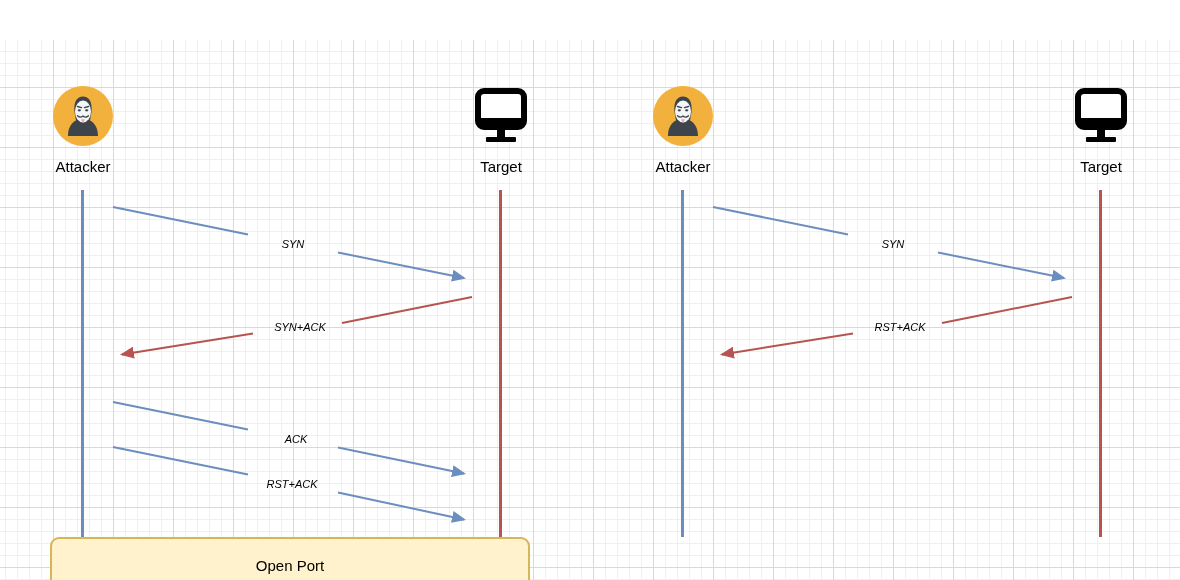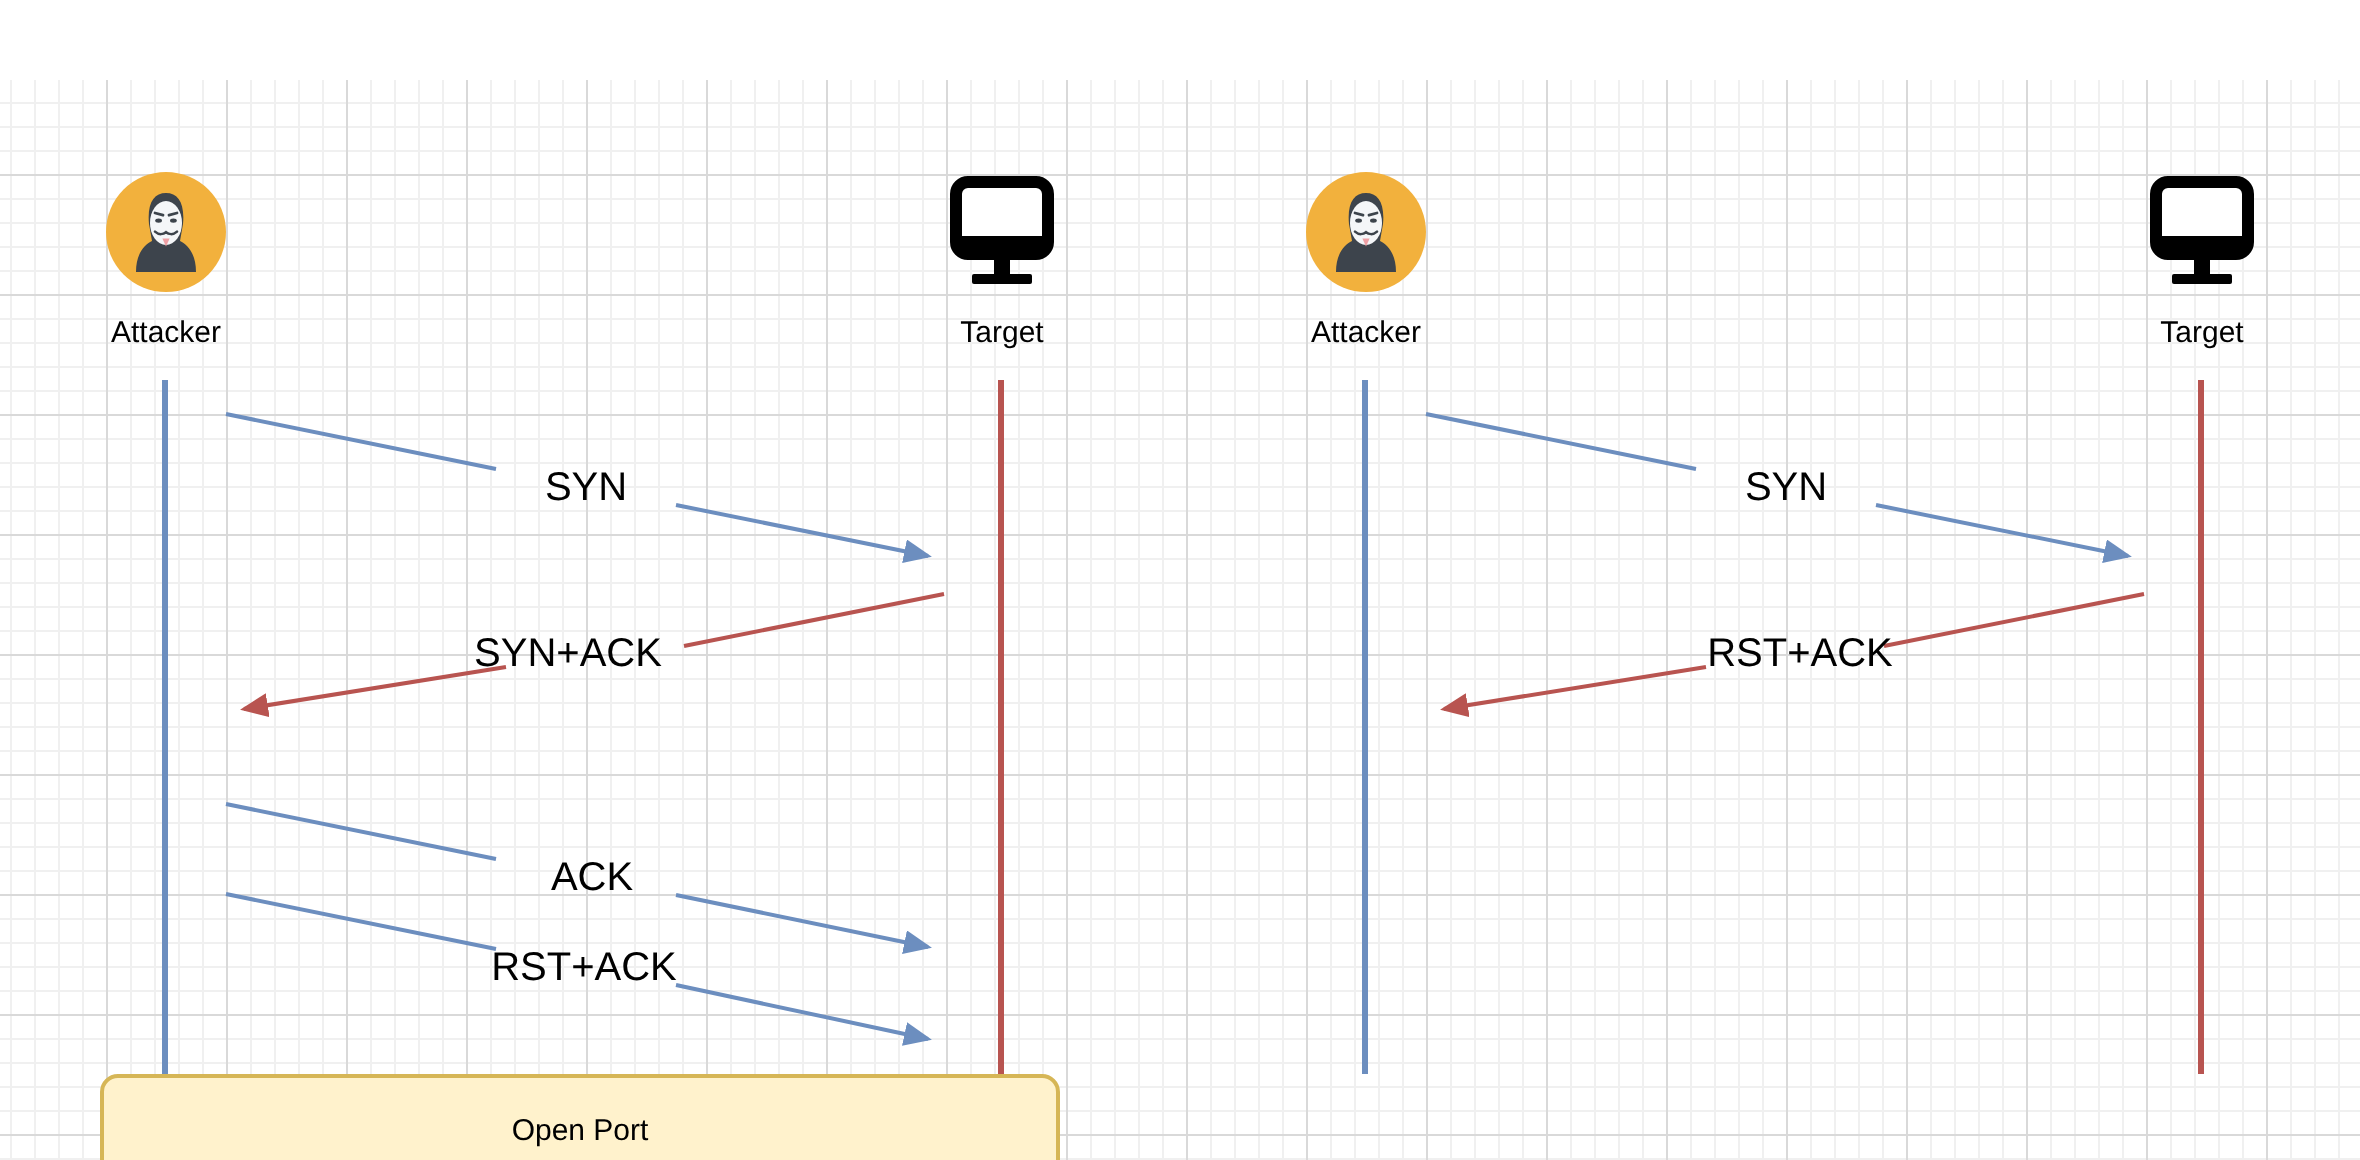--- a/index.html
+++ b/index.html
@@ -20,22 +20,23 @@
   }
   .overlay{position:absolute;left:0;top:0;width:1180px;height:580px;}
   .actor-icon{position:absolute;width:60px;height:60px;}
   .actor-label{
     position:absolute;top:118px;width:140px;height:18px;
     transform:translateX(-50%);
     text-align:center;font-size:15px;line-height:18px;color:#000000;
   }
   .msg-label{
     position:absolute;height:18px;transform:translateX(-50%);
-    text-align:right;font-size:20px;line-height:18px;color:#000000;
+    text-align:right;font-size:11px;line-height:18px;color:#000000;
     white-space:nowrap;
+    font-style:italic;
   }
   .note{
     position:absolute;top:497px;width:480px;height:57px;
     box-sizing:border-box;
     background:#fff2cc;border:2px solid #d6b656;border-radius:9px;
     display:flex;align-items:center;justify-content:center;
   }
   .note-text{font-size:15px;color:#000000;}
 </style>
 </head>
@@ -107,21 +108,21 @@
     <svg width="60" height="60" viewBox="0 0 60 60">
       <rect x="7" y="6" width="46" height="36" rx="6" fill="#ffffff" stroke="#000000" stroke-width="6"></rect>
       <rect x="10" y="33" width="40" height="7" fill="#000000"></rect>
       <rect x="26" y="42" width="8" height="10" fill="#000000"></rect>
       <rect x="15" y="52" width="30" height="5" rx="1" fill="#000000"></rect>
     </svg>
   </div>
   <div class="actor-label" style="left:501px;">Target</div>
 
   <div class="msg-label" style="left:293px;top:195px;">SYN</div>
-  <div class="msg-label" style="left:284px;top:278px;">SYN+ACK</div>
+  <div class="msg-label" style="left:300px;top:278px;">SYN+ACK</div>
   <div class="msg-label" style="left:296px;top:390px;">ACK</div>
   <div class="msg-label" style="left:292px;top:435px;">RST+ACK</div>
 
   <div class="note" style="left:50px;">
     <span class="note-text">Open Port</span>
   </div>
 
   <div class="actor-icon" style="left:653px;top:46px;">
     <svg width="60" height="60" viewBox="0 0 60 60">
       <circle cx="30" cy="30" r="30" fill="#f2b13d"></circle>

